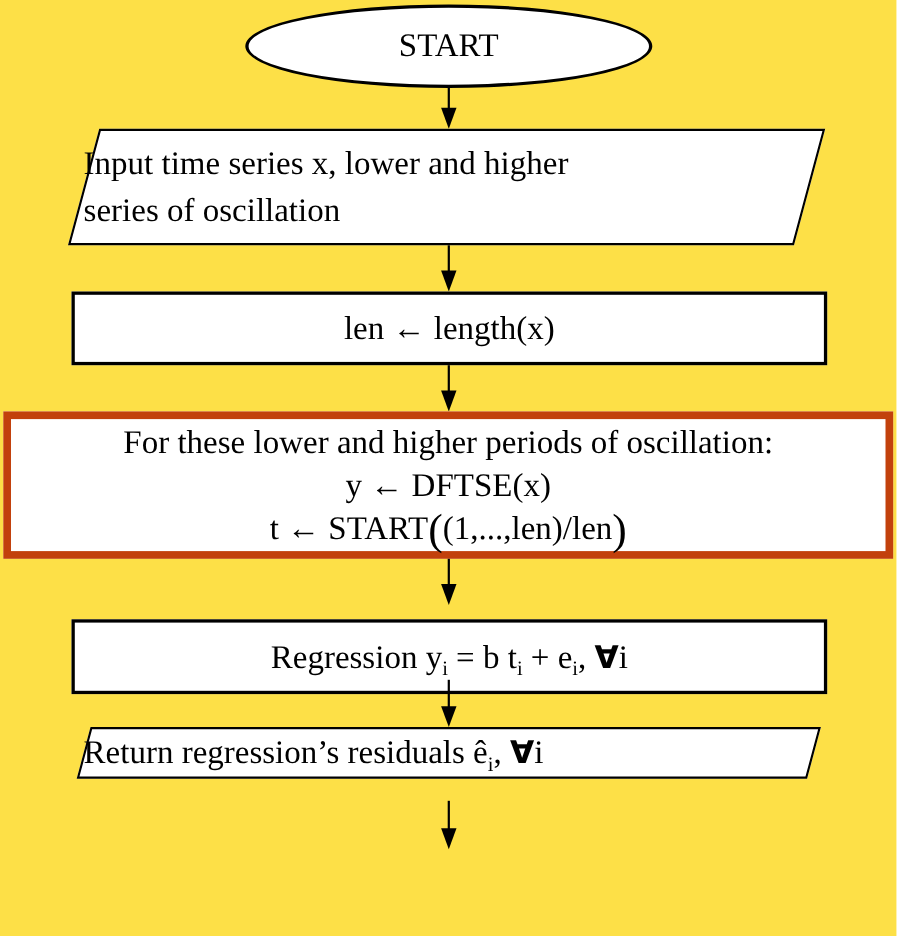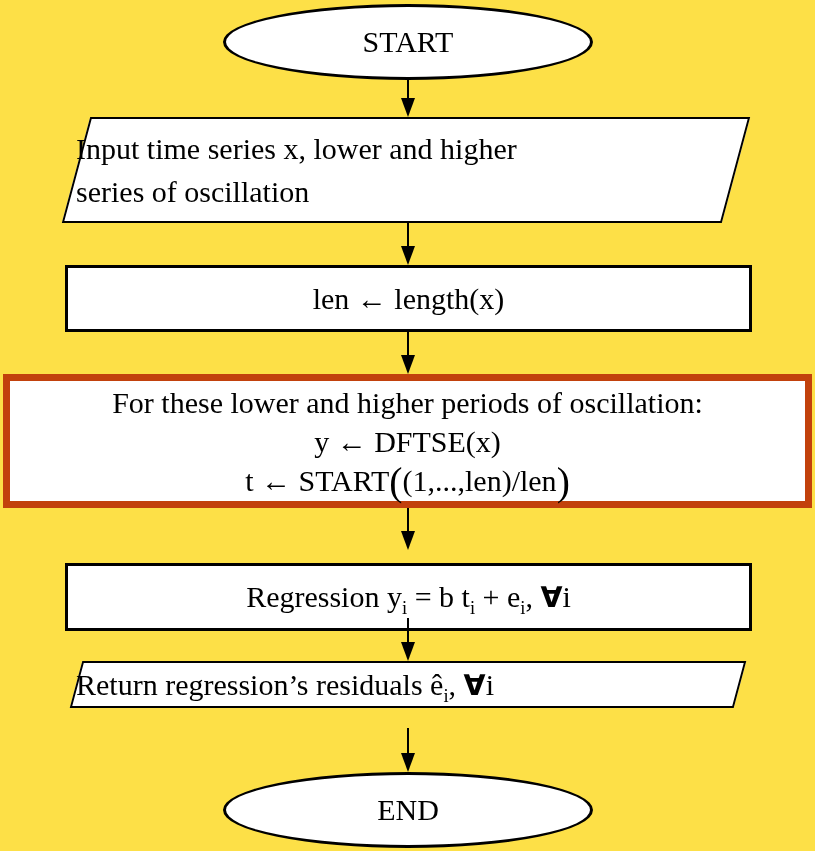--- a/index.html
+++ b/index.html
@@ -129,17 +129,14 @@
     <div class="pcontent">
       <div class="tline"><span>Return regression’s residuals ê</span><sub>i</sub><span>, </span><span class="forall">∀</span><span>i</span></div>
     </div>
   </div>
 
   <div class="arrow" style="left:401px; top:728px; height:44px;">
     <div class="shaft"></div>
     <div class="head"></div>
   </div>
 
-  <div class="node ellipse" style="left:223px; top:772px; width:370px; height:76px;">
-    <span>END</span>
-  </div>
 
 </div>
 
 </body></html>

